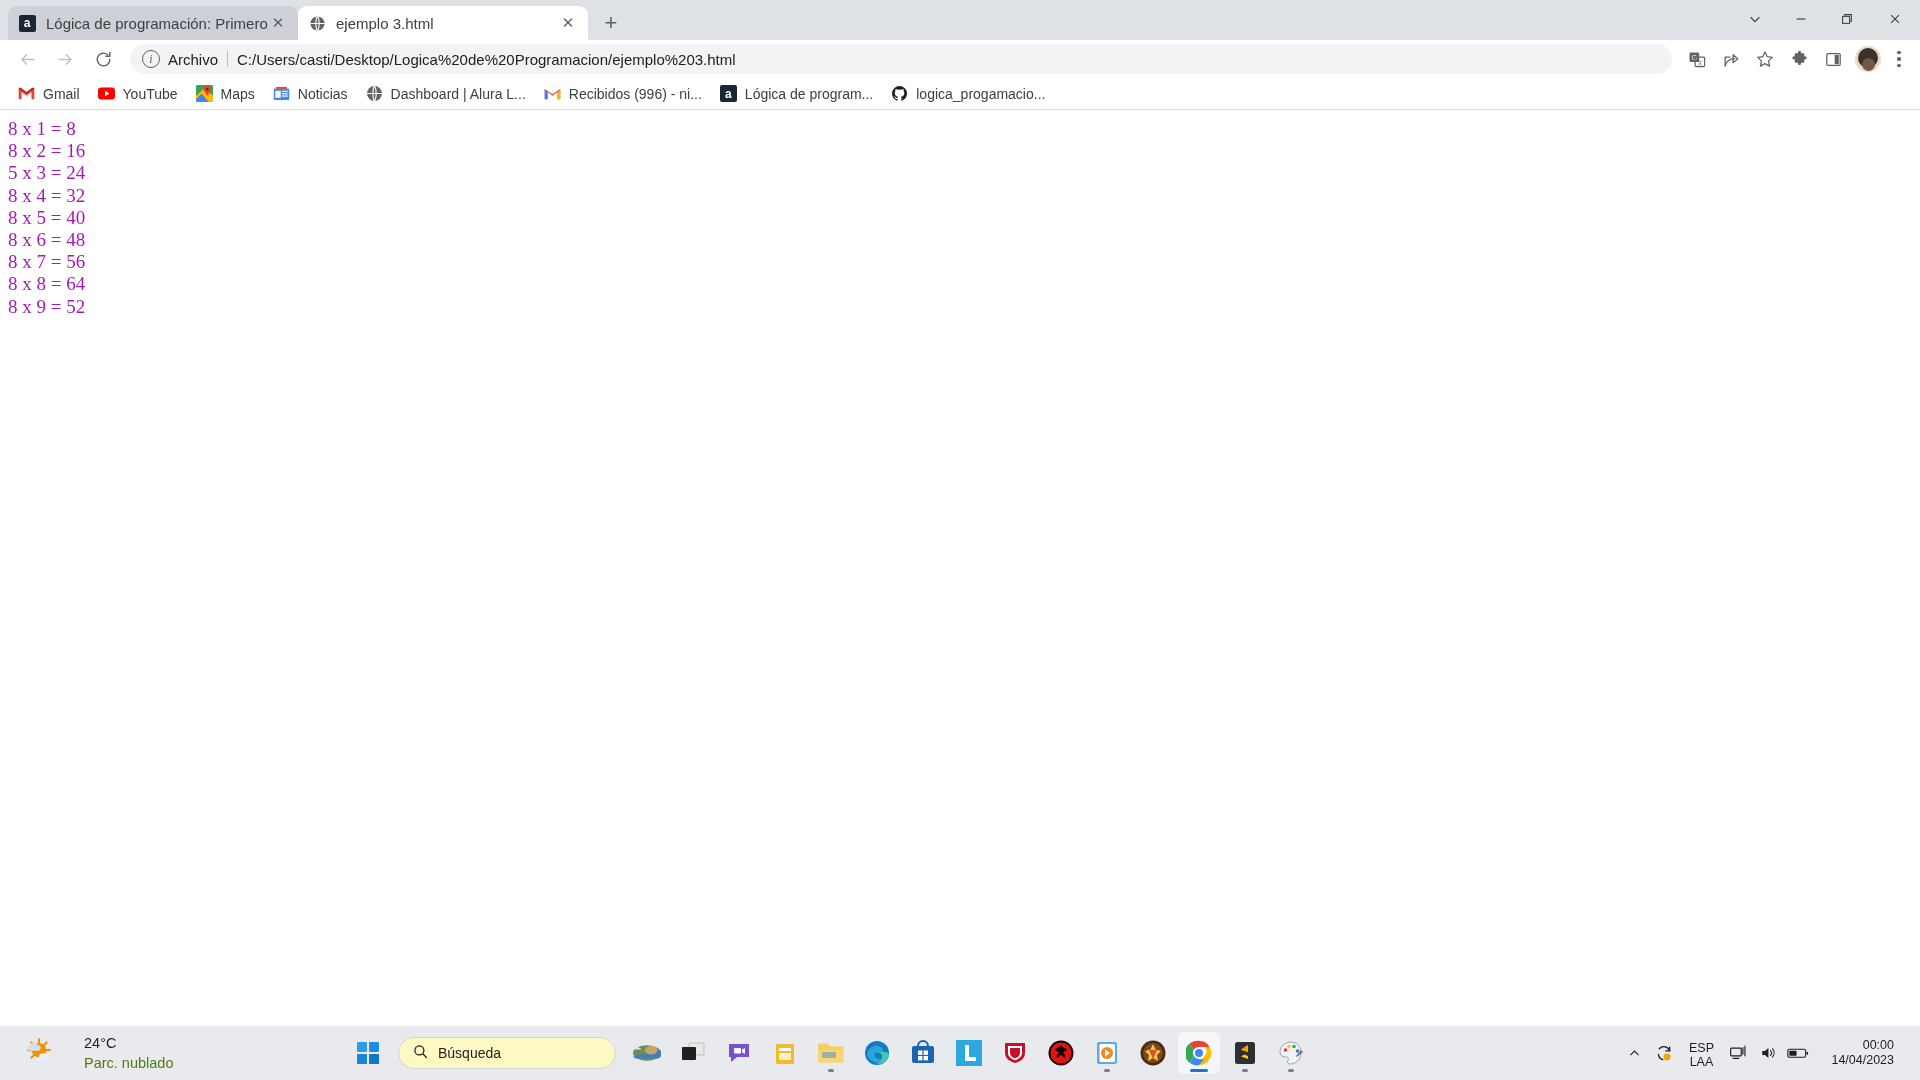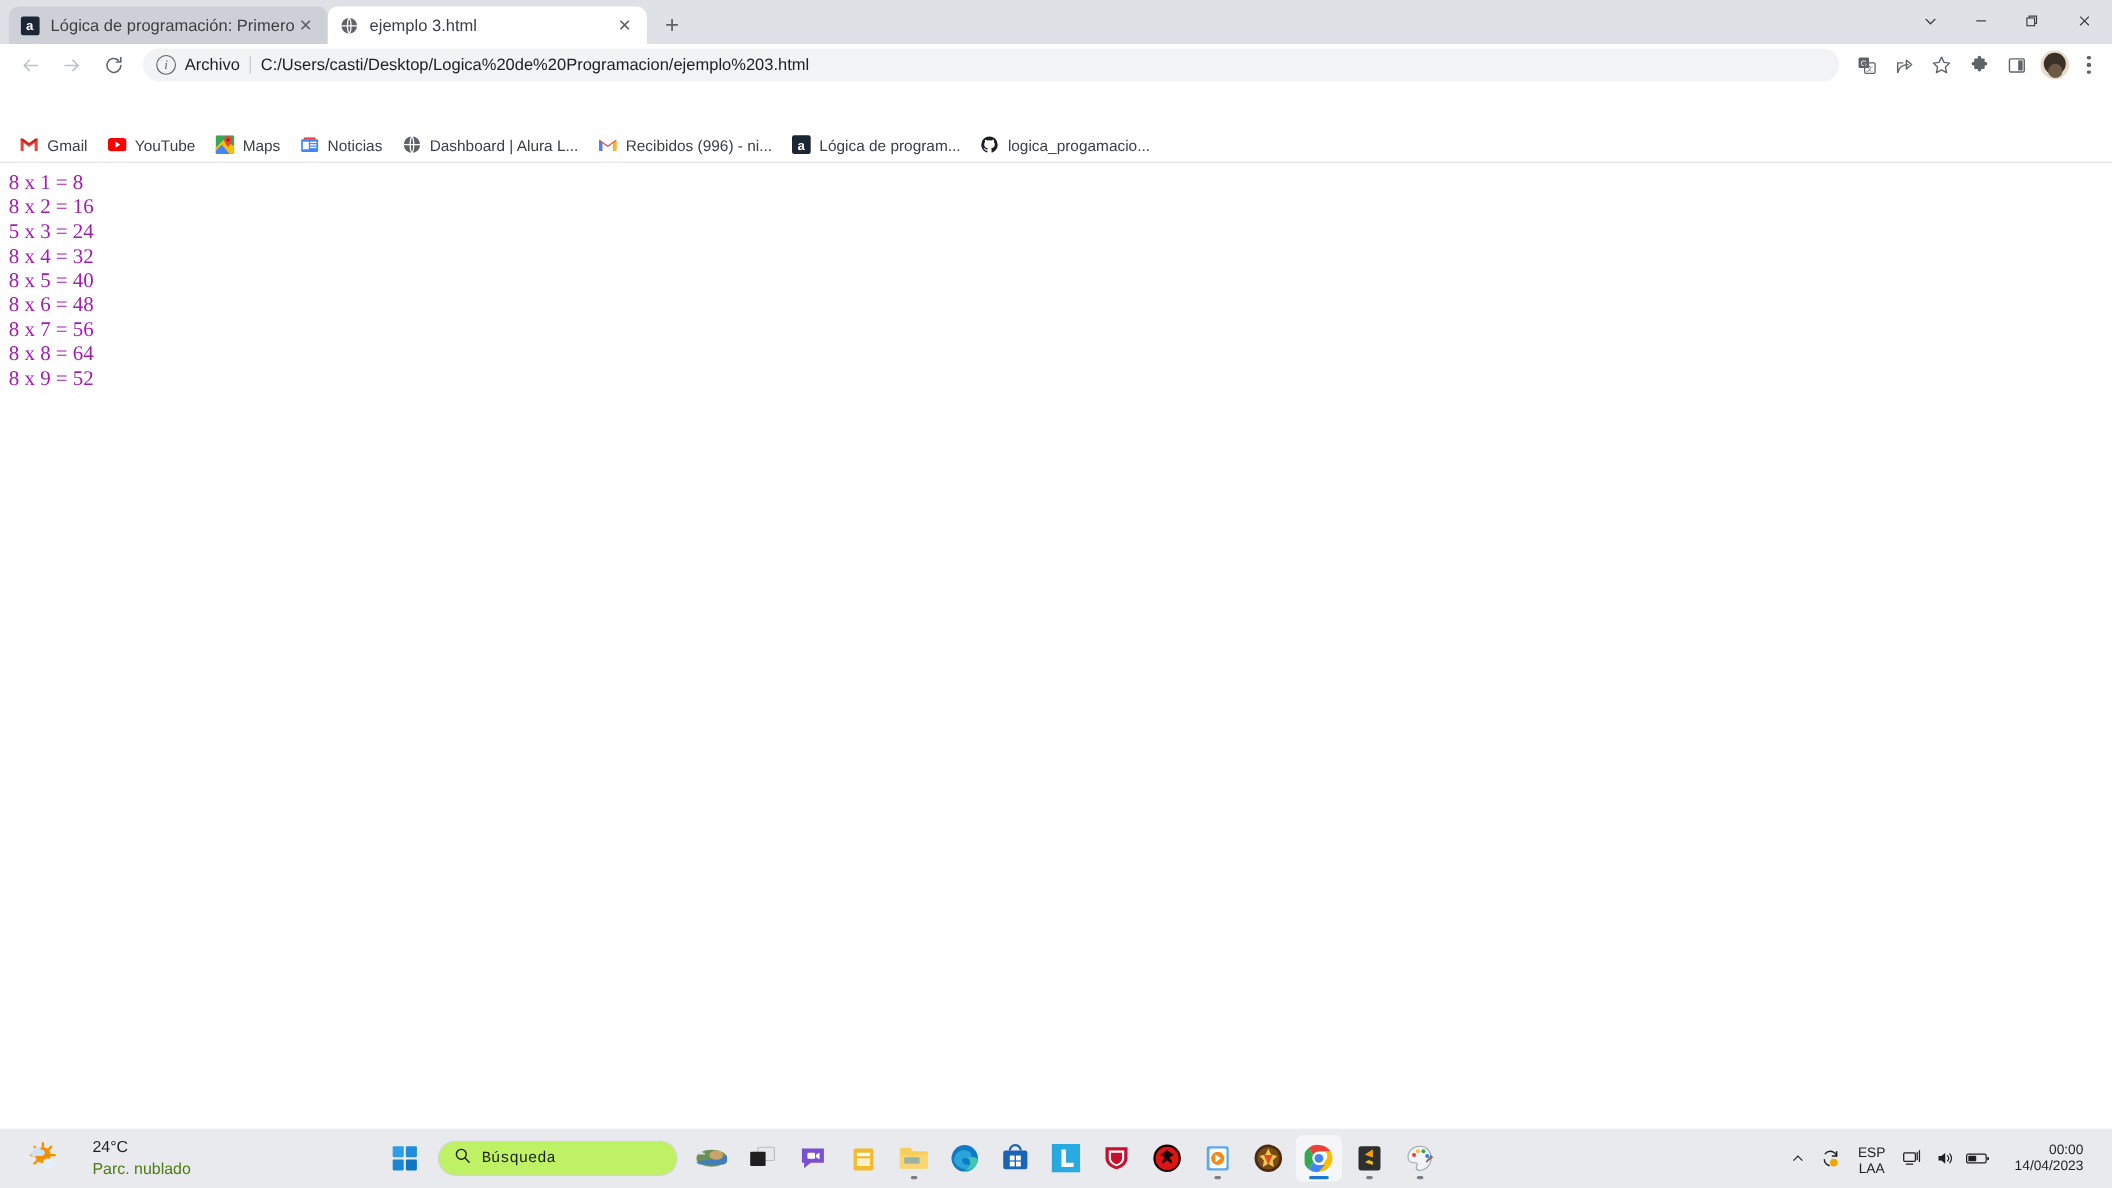--- a/index.html
+++ b/index.html
@@ -131,21 +131,21 @@
   }
   .kebab i {
     width: 3.5px; height: 3.5px; border-radius: 50%;
     background: #5f6368; display: block;
   }
 
   
   .bookmarks {
     height: 32px; background: #ffffff;
     display: flex; align-items: center;
-    padding: 0 10px; border-bottom: 1px solid #dadce0; margin-top: 38px;
+    padding: 0 10px; border-bottom: 1px solid #dadce0;
   }
   .bm {
     display: flex; align-items: center;
     height: 26px; padding: 0 8px; margin-right: 2px;
     font-size: 14px; color: #3c4043;
     border-radius: 4px; white-space: nowrap;
   }
   .bm-ico {
     width: 17px; height: 17px; flex: 0 0 17px;
     margin-right: 8px;
@@ -193,24 +193,24 @@
     grid-template-rows: 1fr 1fr; gap: 2.5px;
   }
   .win-logo i { background: #1a8fe0; display: block; border-radius: 1px; }
   .win-logo i:nth-child(1) { background: #2f9ce8; }
   .win-logo i:nth-child(2) { background: #1f8ddb; }
   .win-logo i:nth-child(3) { background: #1a86d4; }
   .win-logo i:nth-child(4) { background: #1077c4; }
 
   .searchbox {
     height: 32px; width: 218px;
-    background: #bef264; border: 1px solid #d3d4d8;
+    background: #fef9c3; border: 1px solid #d3d4d8;
     border-radius: 16px; display: flex; align-items: center;
     padding: 0 14px; margin: 0 6px;
-    font-size: 14px; color: #1f1f1f; font-family: Liberation Mono, monospace;
+    font-size: 14px; color: #1f1f1f;
   }
   .searchbox .sq { margin-right: 10px; color: #1f1f1f; }
 
   .tbapp {
     width: 42px; height: 42px; position: relative;
     display: flex; align-items: center; justify-content: center;
     border-radius: 6px;
   }
   .tbapp.active-app { background: #f5f6f8; }
   .tbapp .ico28 {

